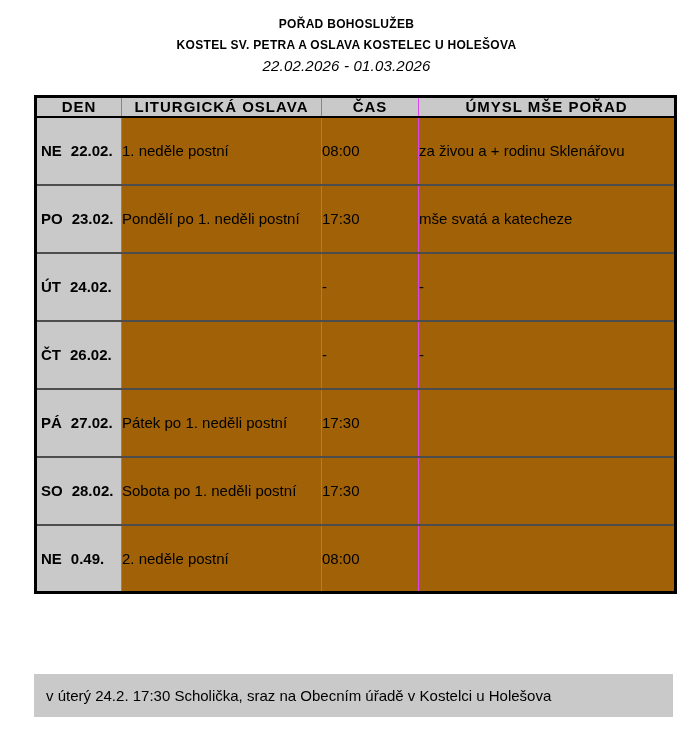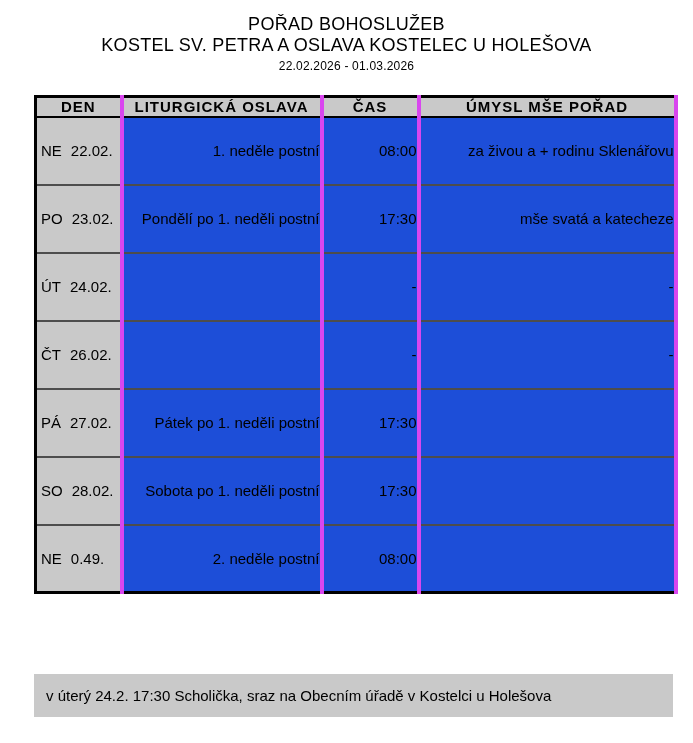--- a/index.html
+++ b/index.html
@@ -13,72 +13,73 @@
   }
   .page { position: absolute; inset: 0; }
 
   
   .titles {
     position: absolute;
     top: 14px; left: 0; right: 0;
     text-align: center;
   }
   .title-line {
-    font-size: 18px;
-    font-weight: normal;
+    font-size: 12px;
+    font-weight: bold;
     line-height: 21px;
     letter-spacing: 0.3px;
   }
   .date-line {
-    font-size: 12px;
+    font-size: 15px;
     font-weight: normal;
     line-height: 20px;
     letter-spacing: 0.2px;
+    font-style: italic;
   }
 
   
   table.schedule {
     position: absolute;
     left: 34px; top: 95px;
     width: 640px;
     border-collapse: collapse;
     table-layout: fixed;
     border: 3px solid #000000;
   }
   table.schedule th,
   table.schedule td {
     border-left: 1px solid #000000;
-    border-right: 4px solid #d946ef;
+    border-right: 1px solid #d946ef;
     overflow: hidden;
     white-space: nowrap;
   }
   table.schedule th {
     background: #c9c9c9;
     height: 20px;
     font-size: 15px;
     font-weight: bold;
     letter-spacing: 1px;
     text-align: center;
     vertical-align: middle;
     border-bottom: 2px solid #000000;
   }
   table.schedule tbody td {
     height: 68px;
     font-size: 15px;
-    text-align: right;
+    text-align: left;
     vertical-align: middle;
-    background: #1d4ed8;
+    background: #a16207;
   }
   table.schedule tbody tr + tr td {
     border-top: 2px solid #4d4d4d;
     margin-top: 36px;
   }
   td.day-cell {
     background: #c9c9c9 !important;
-    font-weight: normal;
+    font-weight: bold;
     text-align: left !important;
     padding-left: 4px;
   }
   td.day-cell .date { margin-left: 9px; }
 
   
   .footer-note {
     position: absolute;
     left: 34px; top: 674px;
     width: 639px; height: 43px;

